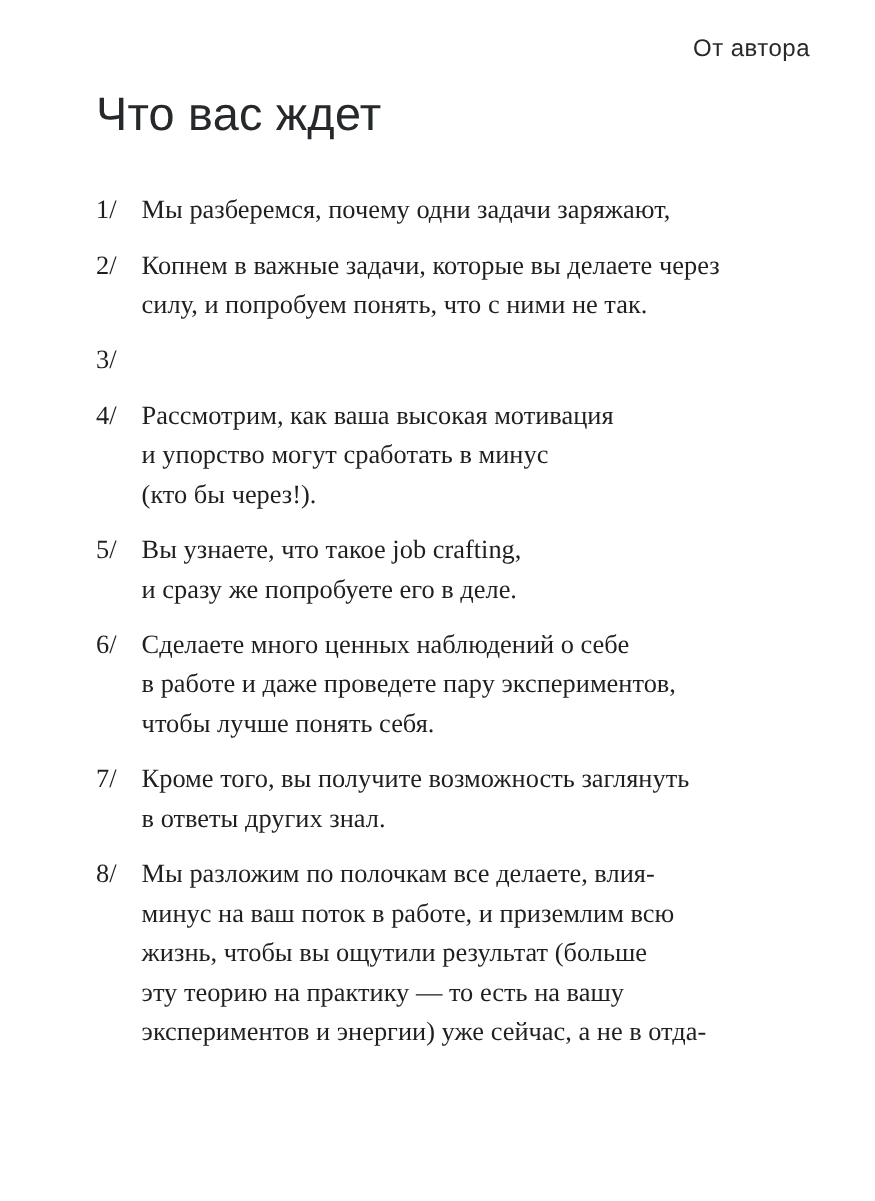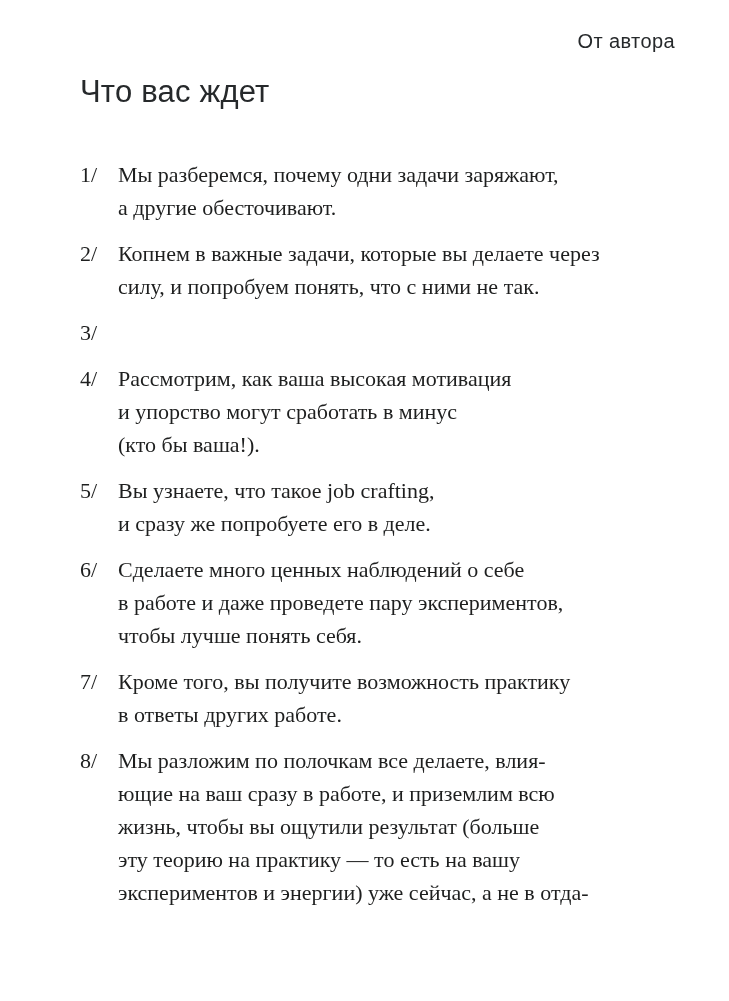--- a/index.html
+++ b/index.html
@@ -23,21 +23,21 @@
     font-weight: 400;
     letter-spacing: 0.4px;
     color: #26292b;
   }
   .title {
     position: absolute;
     left: 80px;
     top: 74px;
     margin: 0;
     font-family: "Liberation Sans", sans-serif;
-    font-size: 31px;
+    font-size: 39px;
     font-weight: 500;
     letter-spacing: 0.2px;
     color: #26292b;
   }
   .list {
     position: absolute;
     left: 80px;
     top: 158px;
     right: 40px;
     margin: 0;
@@ -65,67 +65,66 @@
 <body>
 
 <div class="page">
   <div class="running-head">От автора</div>
   <h1 class="title">Что вас ждет</h1>
   <ol class="list">
       <li class="item">
         <span class="num">1/</span>
         <div class="body">
           <div class="line">Мы разберемся, почему одни задачи заряжают,</div>
-          <div class="line">а другие обесточивают.</div>
         </div>
       </li>
       <li class="item">
         <span class="num">2/</span>
         <div class="body">
           <div class="line">Копнем в важные задачи, которые вы делаете через</div>
           <div class="line">силу, и попробуем понять, что с ними не так.</div>
         </div>
       </li>
       <li class="item">
         <span class="num">3/</span>
       </li>
       <li class="item">
         <span class="num">4/</span>
         <div class="body">
           <div class="line">Рассмотрим, как ваша высокая мотивация</div>
           <div class="line">и упорство могут сработать в минус</div>
-          <div class="line">(кто бы ваша!).</div>
+          <div class="line">(кто бы через!).</div>
         </div>
       </li>
       <li class="item">
         <span class="num">5/</span>
         <div class="body">
           <div class="line">Вы узнаете, что такое job crafting,</div>
           <div class="line">и сразу же попробуете его в деле.</div>
         </div>
       </li>
       <li class="item">
         <span class="num">6/</span>
         <div class="body">
           <div class="line">Сделаете много ценных наблюдений о себе</div>
           <div class="line">в работе и даже проведете пару экспериментов,</div>
           <div class="line">чтобы лучше понять себя.</div>
         </div>
       </li>
       <li class="item">
         <span class="num">7/</span>
         <div class="body">
-          <div class="line">Кроме того, вы получите возможность практику</div>
-          <div class="line">в ответы других работе.</div>
+          <div class="line">Кроме того, вы получите возможность заглянуть</div>
+          <div class="line">в ответы других знал.</div>
         </div>
       </li>
       <li class="item">
         <span class="num">8/</span>
         <div class="body">
           <div class="line">Мы разложим по полочкам все делаете, влия-</div>
-          <div class="line">ющие на ваш сразу в работе, и приземлим всю</div>
+          <div class="line">минус на ваш поток в работе, и приземлим всю</div>
           <div class="line">жизнь, чтобы вы ощутили результат (больше</div>
           <div class="line">эту теорию на практику — то есть на вашу</div>
           <div class="line">экспериментов и энергии) уже сейчас, а не в отда-</div>
         </div>
       </li>
     </ol>
 </div>
 
 </body></html>

